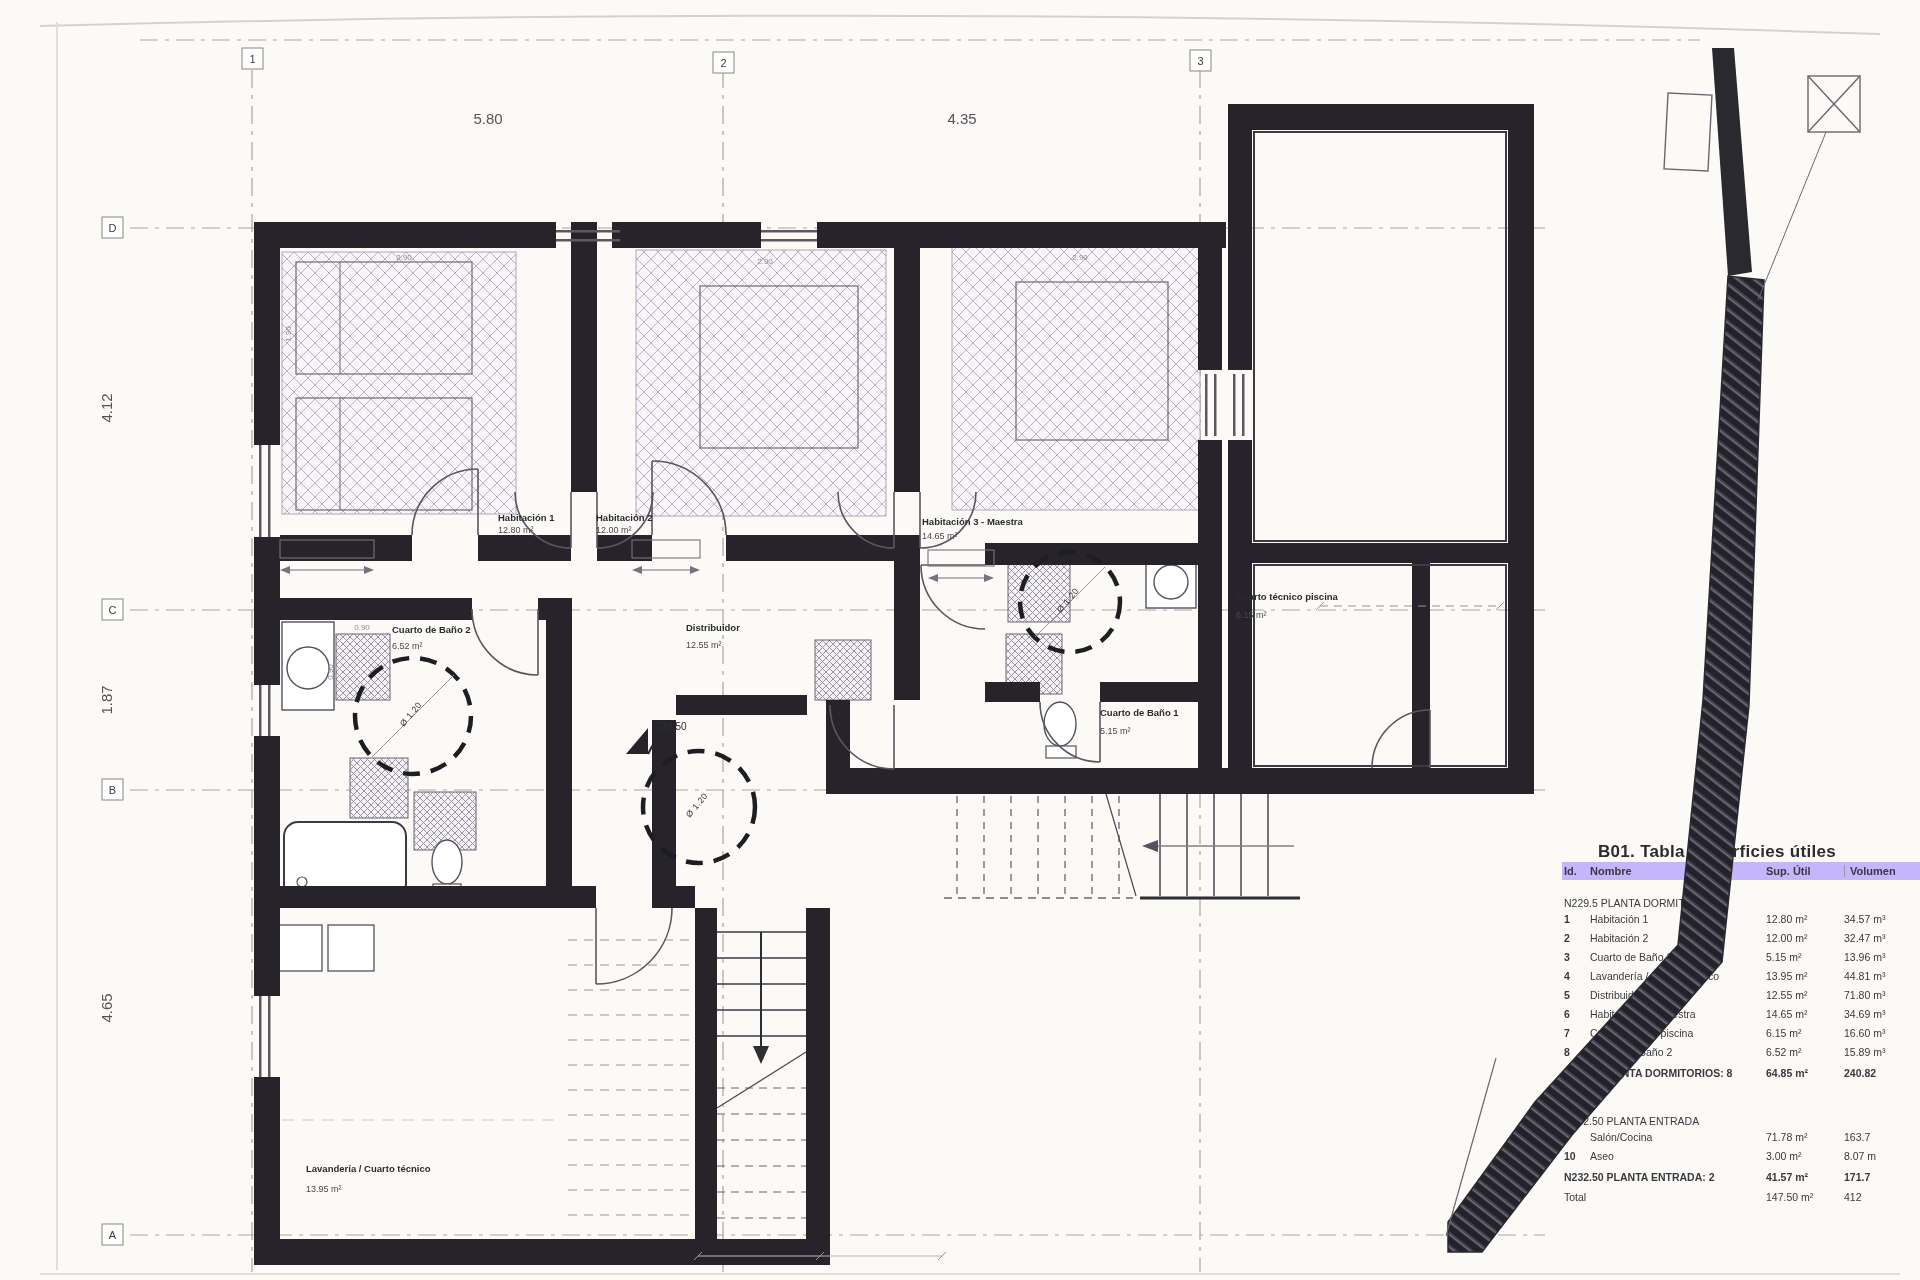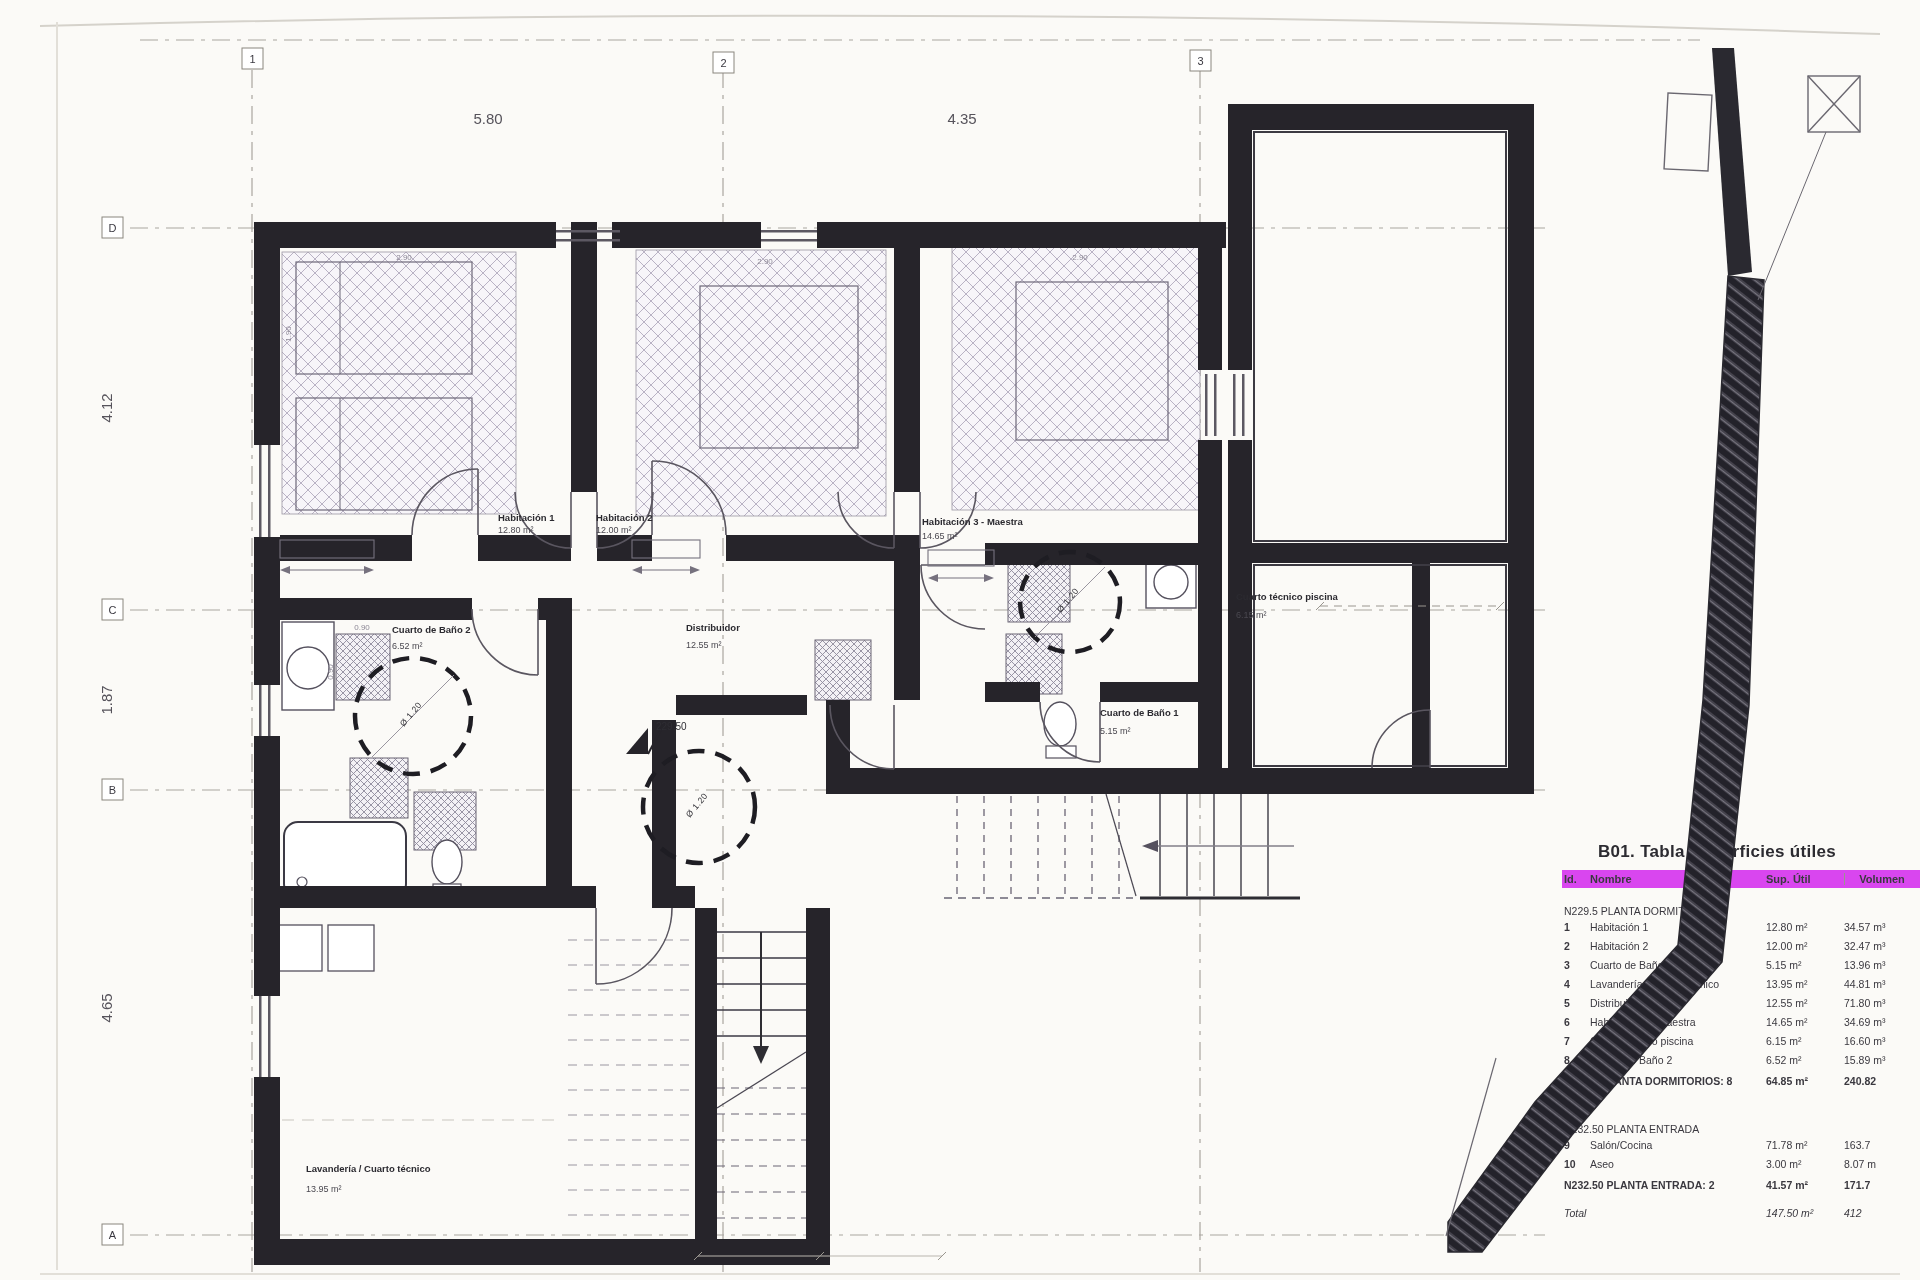--- a/index.html
+++ b/index.html
@@ -11,27 +11,27 @@
   .area{font-size:9px;fill:#4a4850;}
   .dim{font-size:15px;fill:#56535b;}
   .tiny{font-size:8px;fill:#8d8896;}
   .gridchar{font-size:11px;fill:#3a3840;}
   .circlbl{font-size:8.5px;fill:#2e2d33;letter-spacing:.5px;}
   .lvl{font-size:10px;fill:#2e2d33;}
 
   #area-table{position:absolute;left:1562px;top:842px;width:358px;z-index:2;color:#3a383f;}
   .tbl-title{font-size:17px;font-weight:bold;color:#2c2b31;padding-left:36px;letter-spacing:.3px;}
   .tbl-head{display:grid;grid-template-columns:26px 176px 78px 70px;align-items:center;
-            background:#d946ef;margin-top:8px;padding:3px 0 3px 2px;font-size:11px;font-weight:bold;}
-  .tbl-head .vol{border-left:1px solid #9a978f;padding-left:5px;text-align:center;}
+            background:#c4b5fd;margin-top:0;padding:3px 0 3px 2px;font-size:11px;font-weight:bold;}
+  .tbl-head .vol{border-left:1px solid #9a978f;padding-left:5px;}
   .trow{display:grid;grid-template-columns:26px 176px 78px 70px;font-size:10.5px;line-height:19px;padding-left:2px;}
   .trow .id{font-weight:bold;}
   .tsec{font-size:10.5px;line-height:14px;margin-top:16px;padding-left:2px;}
   .tsub{display:grid;grid-template-columns:202px 78px 70px;font-size:10.5px;font-weight:bold;line-height:14px;padding-left:2px;margin-top:4px;}
-  .ttotal{display:grid;grid-template-columns:202px 78px 70px;font-size:10.5px;line-height:18px;padding-left:2px;margin-top:12px;font-style:italic;}
+  .ttotal{display:grid;grid-template-columns:202px 78px 70px;font-size:10.5px;line-height:18px;padding-left:2px;margin-top:4px;}
 </style>
 </head>
 <body>
 
 <svg class="layer" width="1920" height="1280" viewBox="0 0 1920 1280">
   <defs>
     <pattern id="bedhatch" width="14" height="14" patternUnits="userSpaceOnUse">
       <rect width="14" height="14" fill="#f7f5f9"></rect>
       <path d="M0 14 L14 0 M0 0 L14 14" stroke="#b9b2c4" stroke-width="1"></path>
     </pattern>

